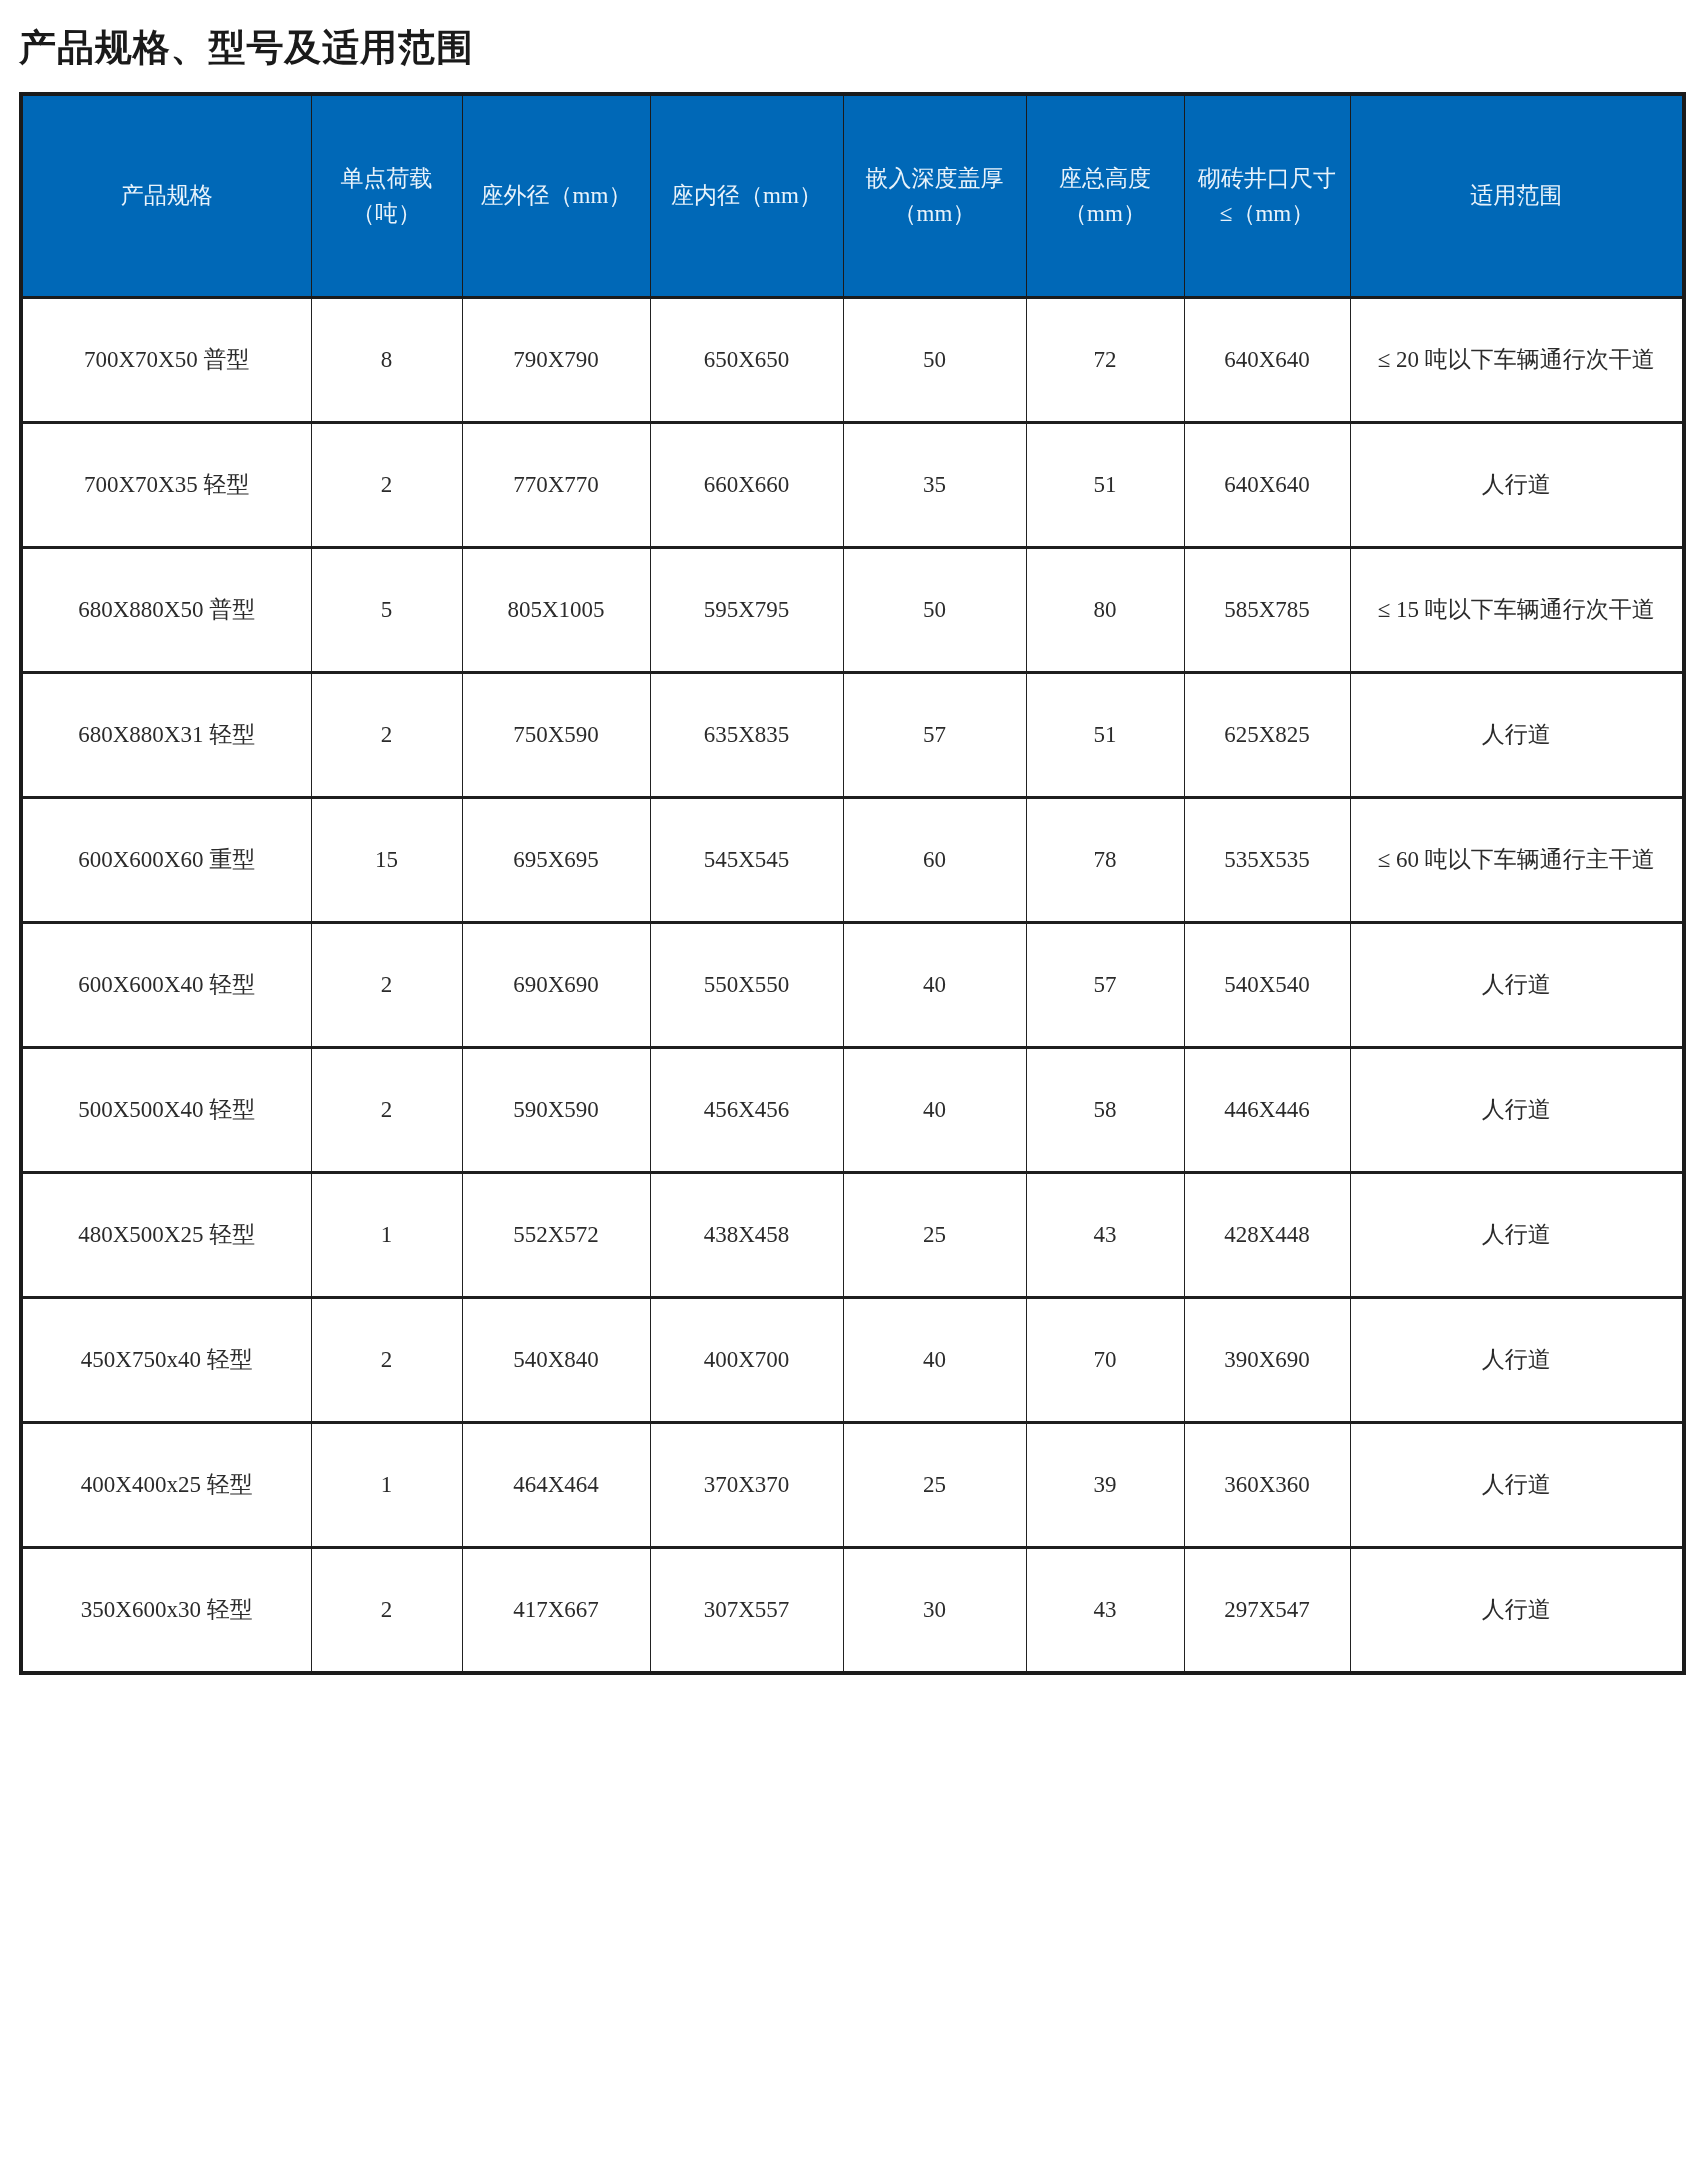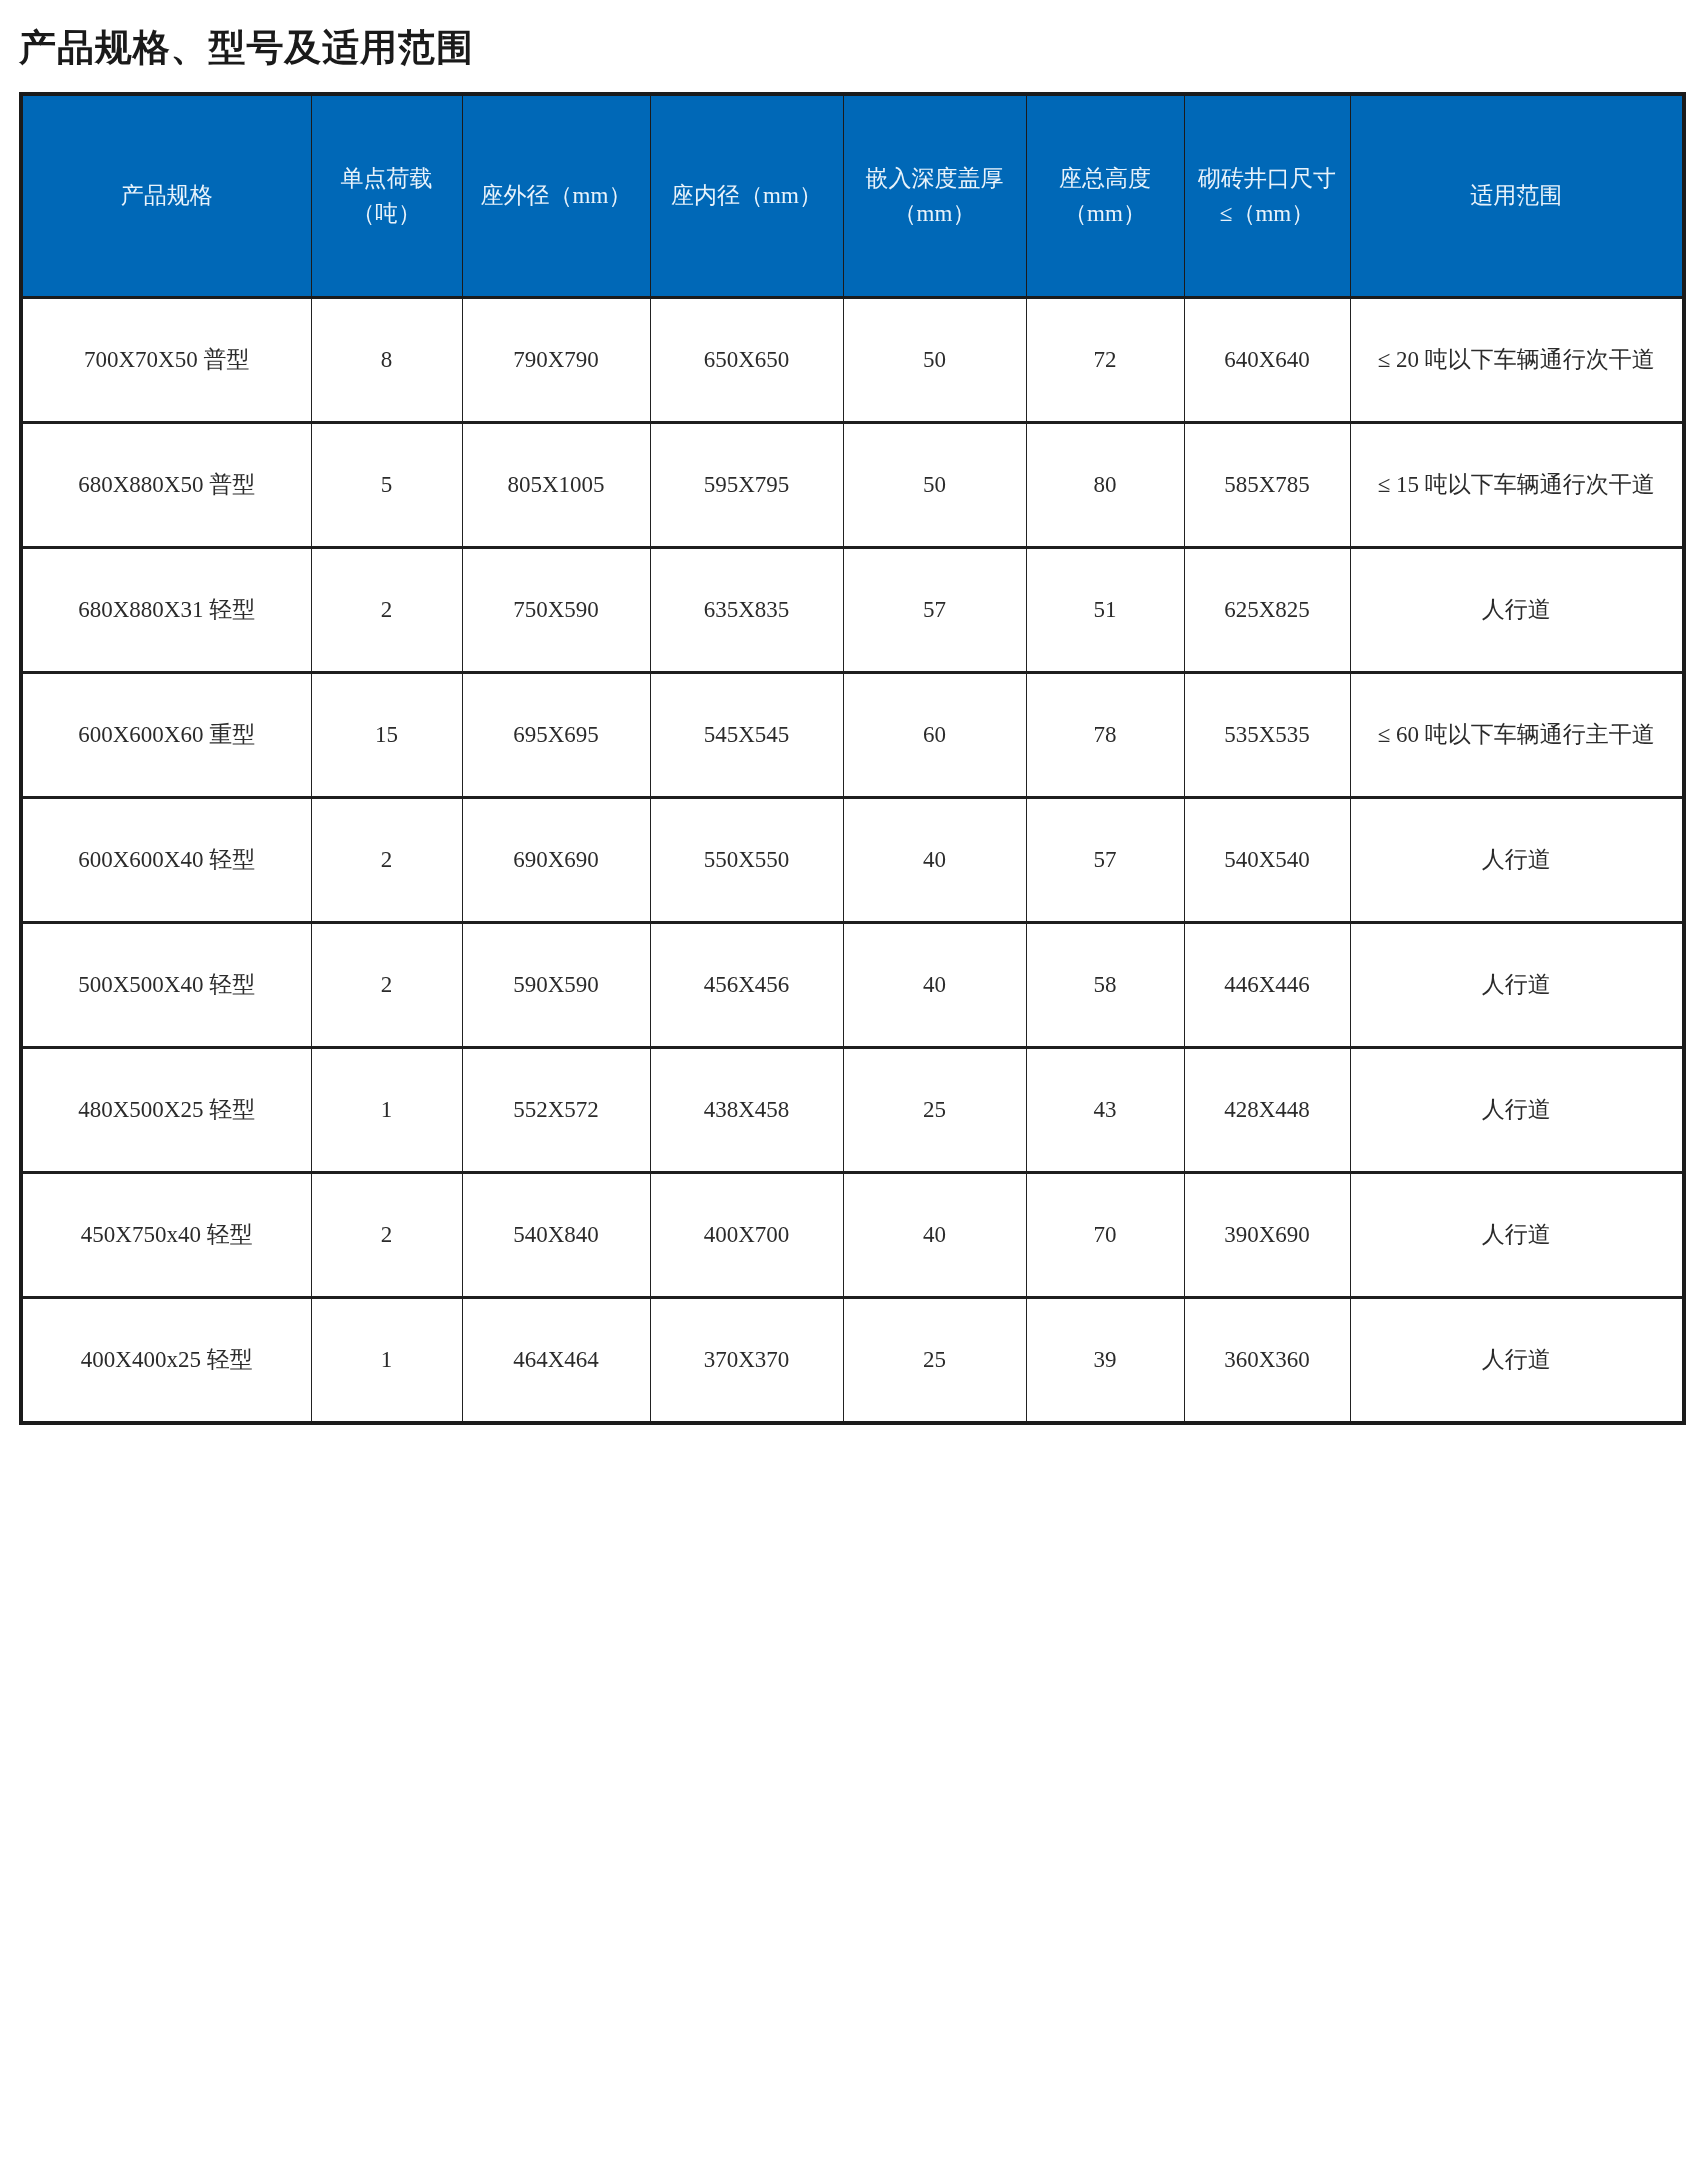--- a/index.html
+++ b/index.html
@@ -99,20 +99,30 @@
           <td>700X70X50 普型</td>
           <td>8</td>
           <td>790X790</td>
           <td>650X650</td>
           <td>50</td>
           <td>72</td>
           <td>640X640</td>
           <td>≤ 20 吨以下车辆通行次干道</td>
         </tr>
         <tr>
+          <td>700X70X35 轻型</td>
+          <td>2</td>
+          <td>770X770</td>
+          <td>660X660</td>
+          <td>35</td>
+          <td>51</td>
+          <td>640X640</td>
+          <td>人行道</td>
+        </tr>
+        <tr>
           <td>680X880X50 普型</td>
           <td>5</td>
           <td>805X1005</td>
           <td>595X795</td>
           <td>50</td>
           <td>80</td>
           <td>585X785</td>
           <td>≤ 15 吨以下车辆通行次干道</td>
         </tr>
         <tr>
@@ -178,16 +188,26 @@
         <tr>
           <td>400X400x25 轻型</td>
           <td>1</td>
           <td>464X464</td>
           <td>370X370</td>
           <td>25</td>
           <td>39</td>
           <td>360X360</td>
           <td>人行道</td>
         </tr>
+        <tr>
+          <td>350X600x30 轻型</td>
+          <td>2</td>
+          <td>417X667</td>
+          <td>307X557</td>
+          <td>30</td>
+          <td>43</td>
+          <td>297X547</td>
+          <td>人行道</td>
+        </tr>
       </tbody>
   </table>
 </div>
 
 
 </body></html>

